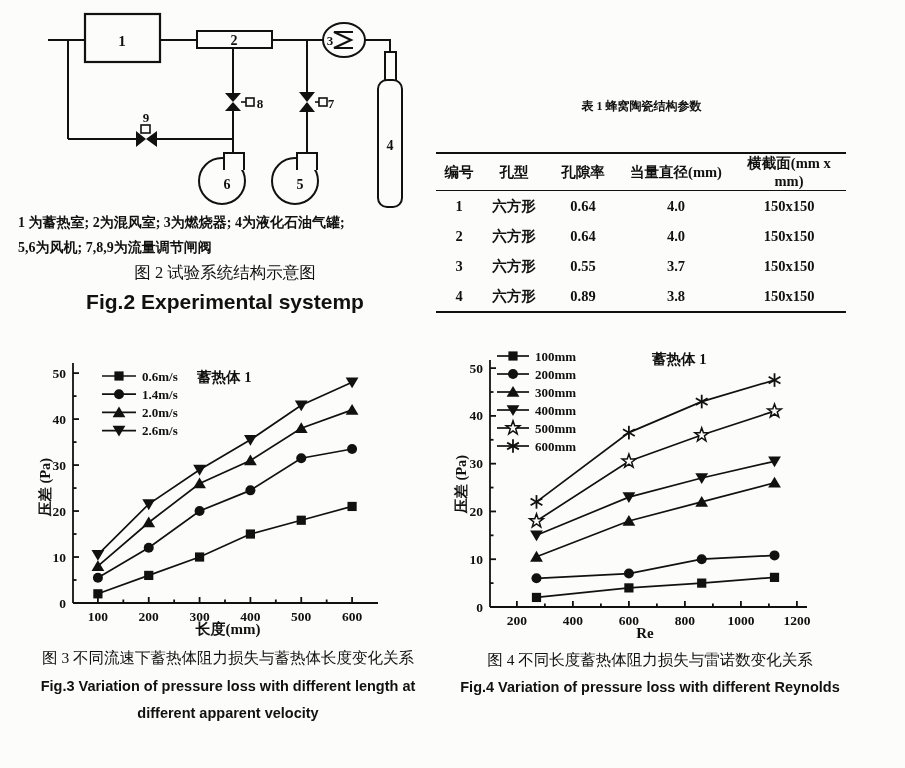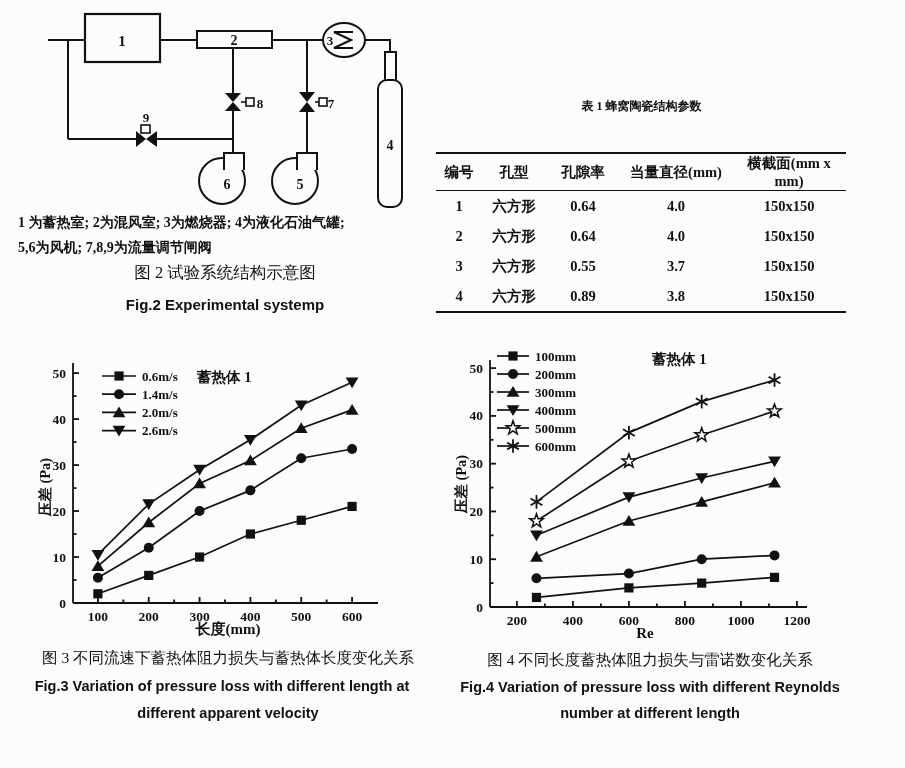--- a/index.html
+++ b/index.html
@@ -80,21 +80,21 @@
       <text x="260" y="108" font-size="13">8</text>
       <text x="146" y="122" font-size="13">9</text>
     </g>
   </svg>
 
   <div class="fig2-note">
     <div>1 为蓄热室; 2为混风室; 3为燃烧器; 4为液化石油气罐;</div>
     <div>5,6为风机; 7,8,9为流量调节闸阀</div>
   </div>
   <div class="abs cap-zh" style="left:20px;top:262px;width:410px;font-size:16.5px">图 2  试验系统结构示意图</div>
-  <div class="abs cap-en" style="left:20px;top:296px;width:410px;font-size:15px">Fig.2 Experimental systemp</div>
+  <div class="abs cap-en" style="left:20px;top:290px;width:410px;font-size:21px">Fig.2 Experimental systemp</div>
 
   <div class="tbl-title-zh">表 1  蜂窝陶瓷结构参数</div>
   <table class="t1">
     <thead>
         <tr id="t1-head-row">
           <th style="width: 46px;">编号</th>
           <th style="width: 64px;">孔型</th>
           <th style="width: 74px;">孔隙率</th>
           <th style="width: 112px;">当量直径(mm)</th>
           <th style="width: 114px;">横截面(mm x mm)</th>
@@ -225,21 +225,21 @@
       <g>
         <line x1="102" y1="430.6" x2="136" y2="430.6" stroke="#111" stroke-width="1.7"></line>
         <polygon points="119,436.6 112.6,425.8 125.4,425.8" fill="#111"></polygon>
         <text x="142" y="435.20000000000005" font-size="13" font-family="&quot;Liberation Serif&quot;,&quot;DejaVu Serif&quot;,serif" font-weight="bold" text-anchor="start">2.6m/s</text>
       </g>
       <text x="197" y="382" font-size="14.5" font-family="&quot;Liberation Serif&quot;,&quot;DejaVu Serif&quot;,serif" font-weight="bold" text-anchor="start">蓄热体 1</text>
       <text x="228" y="634" font-size="15" font-family="&quot;Liberation Serif&quot;,&quot;DejaVu Serif&quot;,serif" font-weight="bold" text-anchor="middle">长度(mm)</text>
       <text x="0" y="0" font-size="14.5" font-family="&quot;Liberation Serif&quot;,&quot;DejaVu Serif&quot;,serif" font-weight="bold" text-anchor="middle" transform="translate(50,487) rotate(-90)">压差 (Pa)</text>
     </svg>
   <div class="abs cap-zh" style="left:18px;top:648px;width:420px;font-size:15.5px">图 3  不同流速下蓄热体阻力损失与蓄热体长度变化关系</div>
-  <div class="abs cap-en" style="left:12px;top:678px;width:420px">Fig.3 Variation of pressure loss with different length at</div>
+  <div class="abs cap-en" style="left:18px;top:678px;width:420px">Fig.3 Variation of pressure loss with different length at</div>
   <div class="abs cap-en" style="left:18px;top:705px;width:420px">different apparent velocity</div>
 
   <svg id="chart4" class="abs" style="left:450px;top:338px" width="445" height="306" viewBox="450 338 445 306">
       <g stroke="#111" stroke-width="1.8">
         <line x1="490" y1="607" x2="807" y2="607"></line>
         <line x1="490" y1="607" x2="490" y2="360"></line>
         <line x1="516.8833922261484" y1="607" x2="516.8833922261484" y2="601"></line>
         <line x1="572.8904593639576" y1="607" x2="572.8904593639576" y2="601"></line>
         <line x1="628.8975265017668" y1="607" x2="628.8975265017668" y2="601"></line>
         <line x1="684.904593639576" y1="607" x2="684.904593639576" y2="601"></line>
@@ -355,14 +355,13 @@
         <line x1="507.1110272542658" y1="442.6" x2="518.8889727457342" y2="449.4" stroke="#111" stroke-width="1.8"></line>
         <line x1="518.8889727457342" y1="442.6" x2="507.1110272542658" y2="449.4" stroke="#111" stroke-width="1.8"></line>
         <text x="535" y="450.6" font-size="13" font-family="&quot;Liberation Serif&quot;,&quot;DejaVu Serif&quot;,serif" font-weight="bold" text-anchor="start">600mm</text>
       </g>
       <text x="652" y="364" font-size="14.5" font-family="&quot;Liberation Serif&quot;,&quot;DejaVu Serif&quot;,serif" font-weight="bold" text-anchor="start">蓄热体 1</text>
       <text x="645" y="638" font-size="15" font-family="&quot;Liberation Serif&quot;,&quot;DejaVu Serif&quot;,serif" font-weight="bold" text-anchor="middle">Re</text>
       <text x="0" y="0" font-size="14.5" font-family="&quot;Liberation Serif&quot;,&quot;DejaVu Serif&quot;,serif" font-weight="bold" text-anchor="middle" transform="translate(466,484) rotate(-90)">压差 (Pa)</text>
     </svg>
   <div class="abs cap-zh" style="left:445px;top:650px;width:410px;font-size:15.5px">图 4  不同长度蓄热体阻力损失与雷诺数变化关系</div>
   <div class="abs cap-en" style="left:445px;top:679px;width:410px">Fig.4 Variation of pressure loss with different Reynolds</div>
-  <div class="abs cap-en" style="left:445px;top:705px;width:410px">number at different length</div>
 </div>
 
 </body></html>

